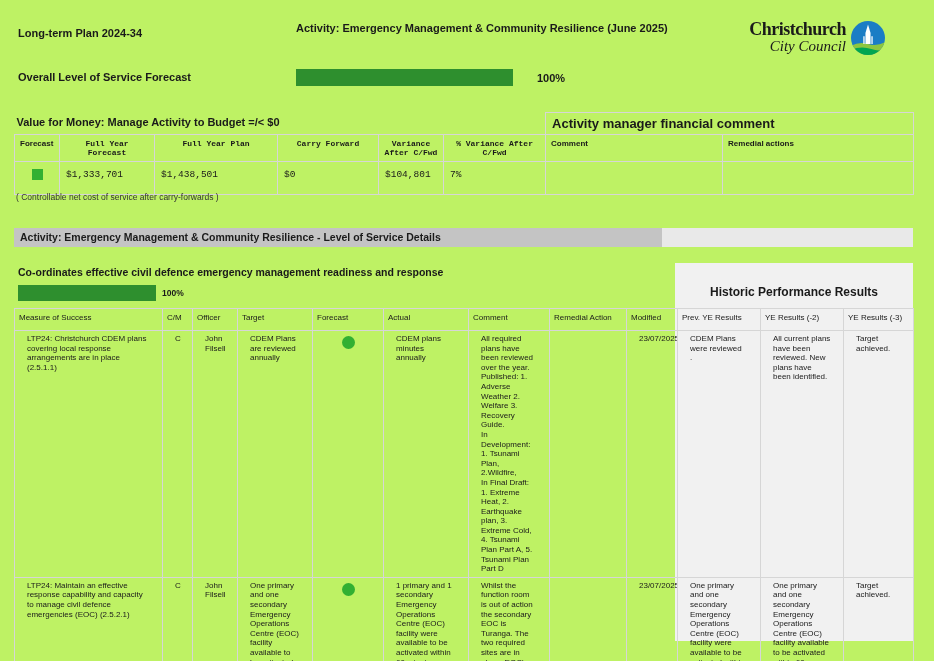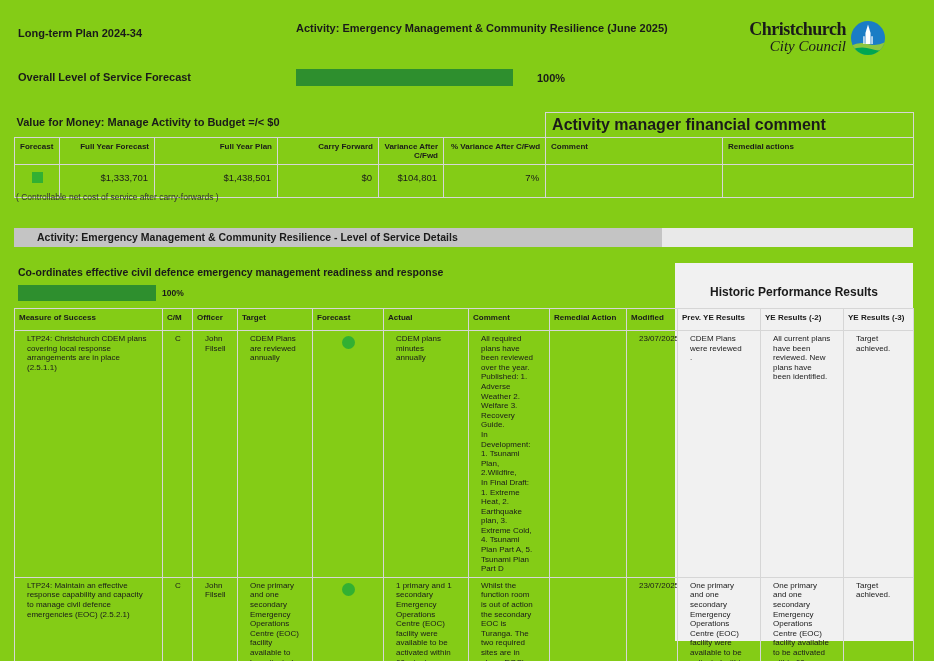--- a/index.html
+++ b/index.html
@@ -6,21 +6,21 @@
     --progress_green:#2e8f2e;
     --status_green:#32b032;
     --section_bar_gray:#c4c4c4;
     --section_bar_light:#e9e9e9;
     --historic_panel_gray:#f1f1f1;
     --border_gray:#d6d6d6;
   }
   *{box-sizing:border-box;margin:0;padding:0;}
   html,body{background:#fff;}
   body{font-family:"Liberation Sans","DejaVu Sans",sans-serif;color:#1a1a1a;}
-  .page{position:relative;width:934px;height:661px;background:#84cc16;overflow:hidden;}
+  .page{position:relative;width:934px;height:661px;background:#bef264;overflow:hidden;}
 
   .abs{position:absolute;}
 
   .plan-title{left:18px;top:27px;font-size:11px;font-weight:bold;}
   .activity-title{left:296px;top:21px;width:420px;font-size:11px;font-weight:bold;line-height:1.3;}
 
   .logo{left:742px;top:20px;display:flex;align-items:flex-start;gap:5px;}
   .logo-text{width:104px;text-align:right;font-family:"Liberation Serif","DejaVu Serif",serif;line-height:1;}
   .logo-line1{font-size:18px;font-weight:bold;letter-spacing:-0.5px;}
   .logo-line2{font-size:15px;margin-top:1px;font-style:italic;}
@@ -29,42 +29,42 @@
   .overall-label{left:18px;top:71px;font-size:11px;font-weight:bold;}
   .overall-bar{left:296px;top:69px;width:217px;height:17px;background:var(--progress_green);}
   .overall-pct{left:537px;top:72px;font-size:11px;font-weight:bold;}
 
   table{border-collapse:collapse;table-layout:fixed;}
   td,th{vertical-align:top;overflow:hidden;}
 
   .vfm{left:14px;top:112px;width:899px;}
   .vfm table{width:899px;}
   .vfm .title-left{font-size:11px;font-weight:bold;padding:3px 2px 4px 2px;border-bottom:1px solid var(--border_gray);border-right:1px solid var(--border_gray);}
-  .vfm .title-right{font-size:16px;font-weight:bold;padding:3px 6px;border:1px solid var(--border_gray);}
+  .vfm .title-right{font-size:13px;font-weight:bold;padding:3px 6px;border:1px solid var(--border_gray);}
   .vfm th{font-size:8px;font-weight:bold;border:1px solid var(--border_gray);padding:4px 5px;height:24px;}
   .vfm td.val{font-size:9.5px;border:1px solid var(--border_gray);padding:7px 6px;height:33px;}
-  .vfm .ra{text-align:right;}
+  .vfm .ra{font-family:Liberation Mono, monospace;}
   .vfm .la{text-align:left;}
   .status-square{width:11px;height:11px;background:var(--status_green);margin:0 auto;}
 
   .footnote{left:16px;top:192px;font-size:8.5px;color:#333;}
 
-  .section-bar{left:14px;top:228px;width:716px;height:19px;background:var(--section_bar_gray);font-size:10.5px;font-weight:bold;line-height:19px;padding-left:23px;white-space:nowrap;}
+  .section-bar{left:14px;top:228px;width:716px;height:19px;background:var(--section_bar_gray);font-size:10.5px;font-weight:bold;line-height:19px;padding-left:6px;white-space:nowrap;}
   .section-bar-light{left:662px;top:228px;width:251px;height:19px;background:var(--section_bar_light);}
 
   .measure-title{left:18px;top:266px;font-size:10.5px;font-weight:bold;}
   .measure-bar{left:18px;top:285px;width:138px;height:16px;background:var(--progress_green);}
   .measure-pct{left:162px;top:288px;font-size:8.5px;font-weight:bold;}
 
   .historic-panel{left:675px;top:263px;width:238px;height:378px;background:var(--historic_panel_gray);}
   .historic-title{left:675px;top:285px;width:238px;text-align:center;font-size:12px;font-weight:bold;}
 
   .los{left:14px;top:308px;width:899px;}
   .los table{width:899px;}
-  .los th{font-size:8px;font-weight:bold;text-align:left;border:1px solid var(--border_gray);padding:4px 4px;height:22px;}
+  .los th{font-size:8px;font-weight:normal;text-align:left;border:1px solid var(--border_gray);padding:4px 4px;height:22px;}
   .los td{font-size:8px;line-height:1.2;border:1px solid var(--border_gray);padding:3px 12px;}
   .pre{white-space:pre-wrap;margin-left:16px;}
   .row1 td{height:178px;}
   .row2 td{height:126px;}
   .filler td{height:7px;padding:0;}
   .status-circle{width:13px;height:13px;border-radius:50%;background:var(--status_green);margin:2px auto 0 auto;}
 </style>
 </head>
 <body>
 

